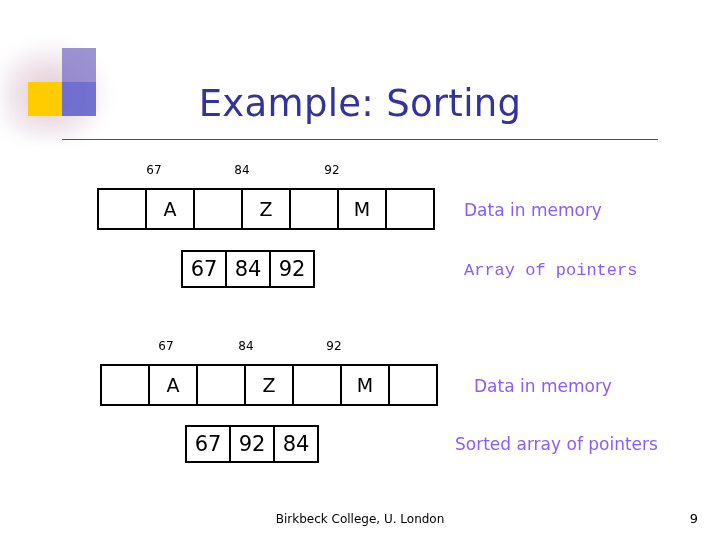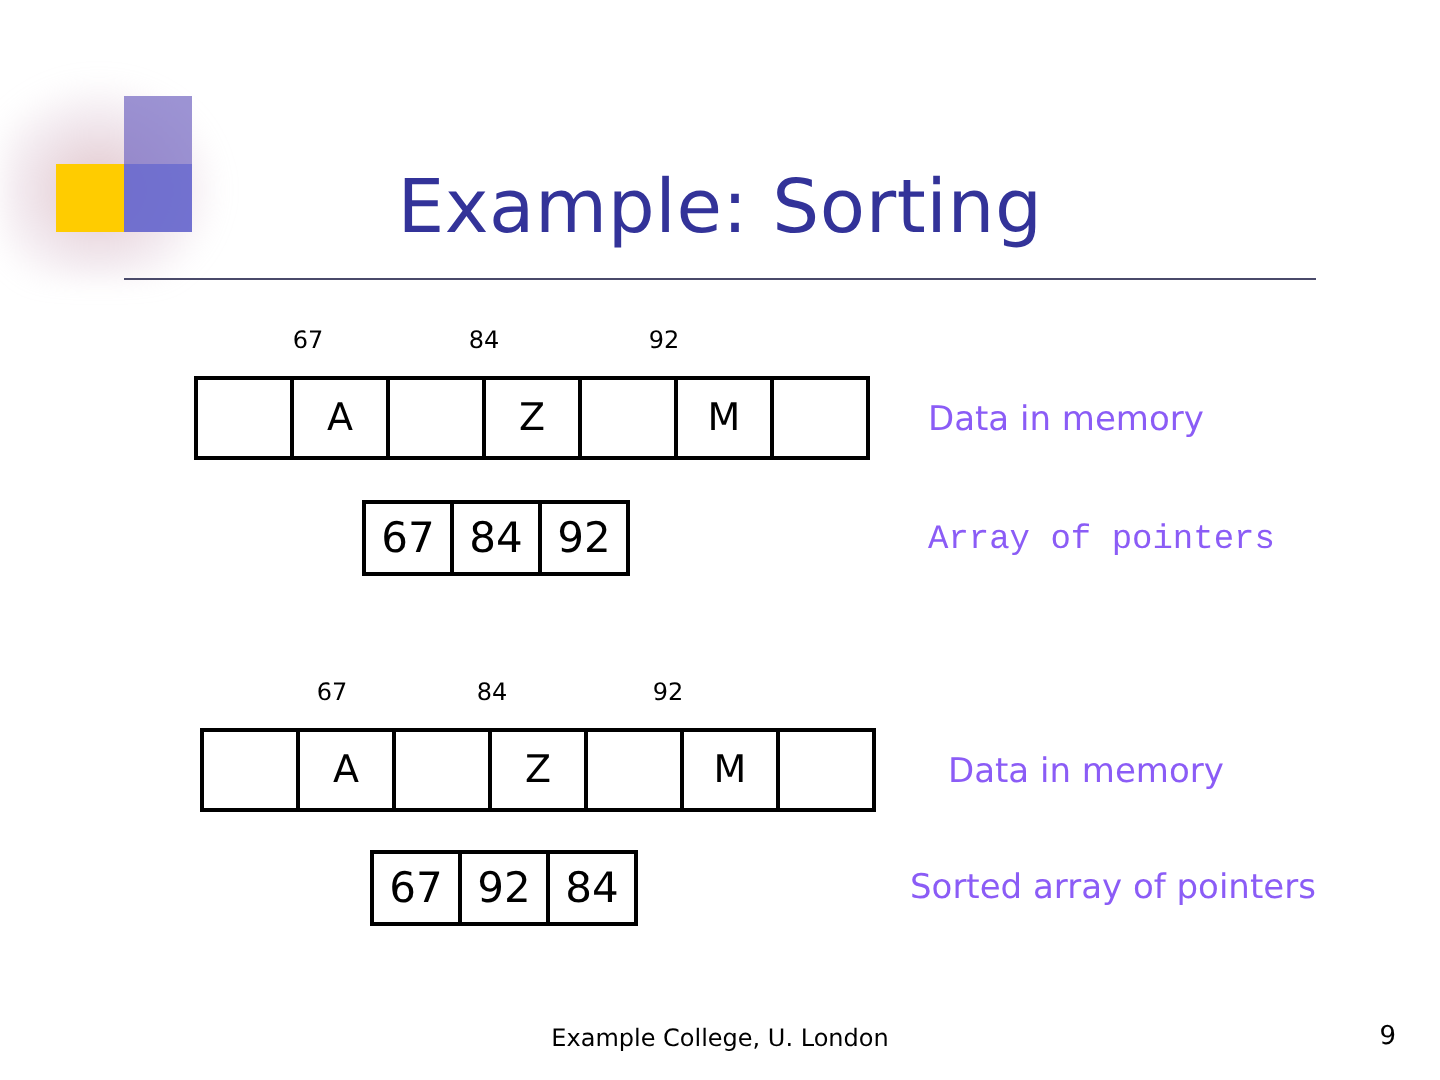--- a/index.html
+++ b/index.html
@@ -206,14 +206,14 @@
   <div class="cell-row ptr-row" style="left:185px; top:425px;">
     <div class="cell">67</div>
     <div class="cell">92</div>
     <div class="cell">84</div>
   </div>
 
   <div class="side-label" style="left:436px; top:434px;margin-left:19px;">Sorted array of pointers</div>
 
 </div>
 
-<div class="footer-text">Example College, U. London</div>
+<div class="footer-text">Birkbeck College, U. London</div>
 <div class="page-num">9</div>
 
 </body></html>

